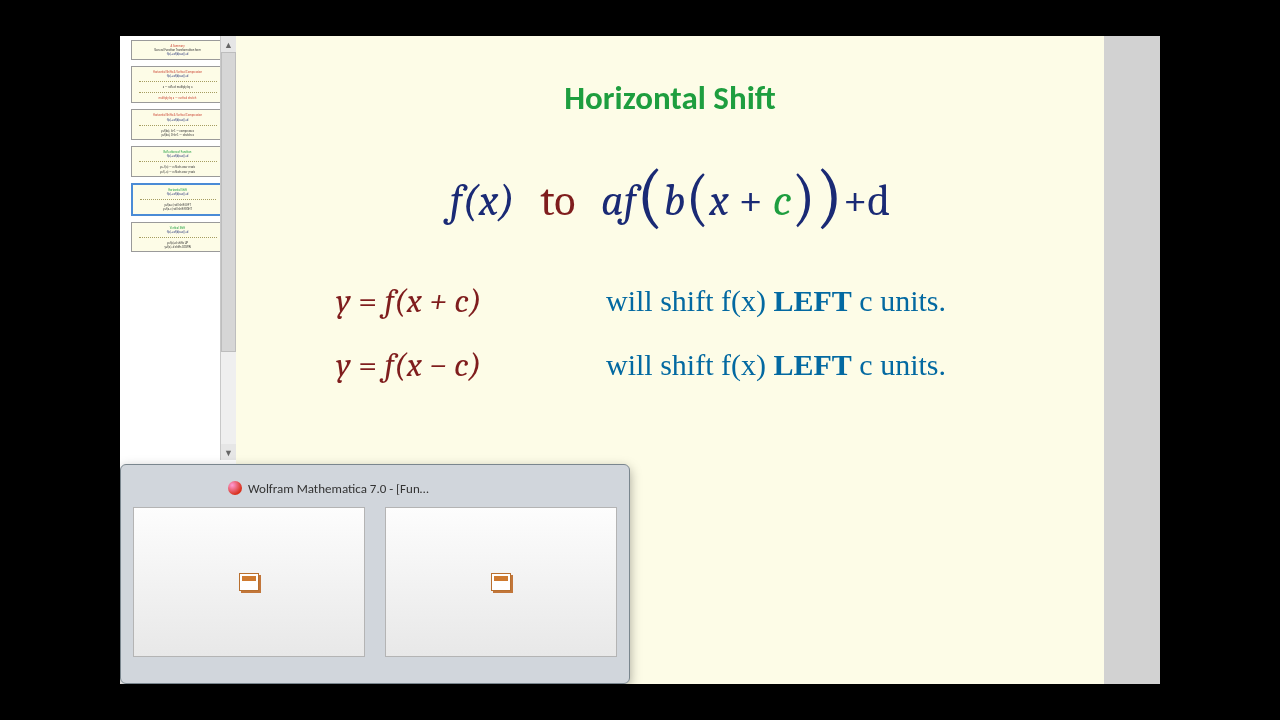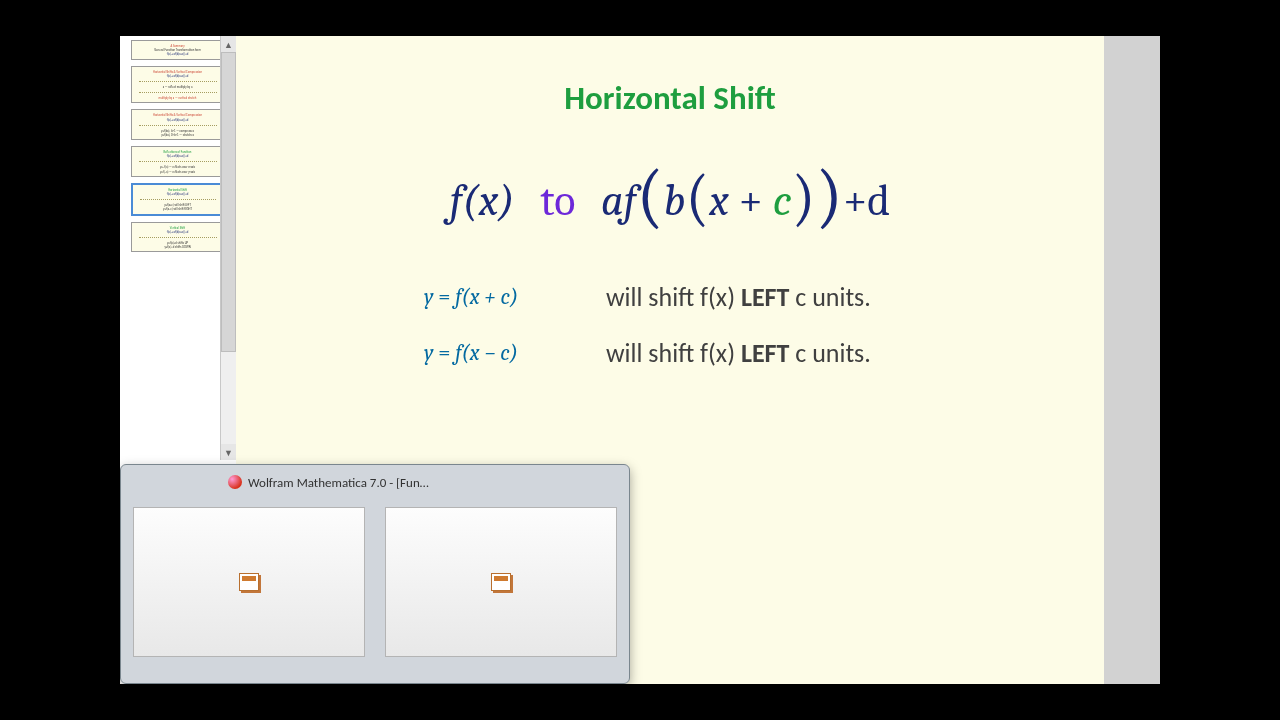--- a/index.html
+++ b/index.html
@@ -86,60 +86,60 @@
     text-align: center;
     font-size: 44px;
     margin-top: 32px;
     color: #1a2a75;
     font-style: italic;
     font-family: "Cambria Math", Cambria, Georgia, serif;
     white-space: nowrap;
   }
   .eq-main .to {
     font-style: normal;
-    color: #6d28d9;
+    color: #7f1d1d;
     margin: 4px 16px;
   }
   .eq-main .c-green { color: #1e9e3f; font-style: italic; }
   .lp1, .rp1 { font-size: 72px; position: relative; top: 4px; font-style: normal; font-weight: 300;}
   .lp2, .rp2 { font-size: 62px; position: relative; top: 3px; font-style: normal; font-weight: 300;}
   .row {
     display: flex;
     align-items: center;
     margin-top: 48px;
     padding-left: 60px;
   }
   .row .lhs {
     width: 270px;
-    color: #0369a1;
+    color: #7f1d1d;
     font-style: italic;
-    font-size: 22px;
+    font-size: 34px;
     font-family: "Cambria Math", Cambria, Georgia, serif;
-    text-align: center;
   }
   .row .lhs .n { font-style: normal; }
   .row .rhs {
-    color: #404040;
-    font-size: 26px;
+    color: #0369a1;
+    font-size: 30px;
+    font-family: Liberation Serif, serif;
   }
   .row .rhs .b { font-weight: 700; }
   
   .taskbar-preview {
     position: absolute;
     left: 120px; bottom: 36px;
     width: 510px; height: 220px;
     background: rgba(207,213,219,0.97);
     border: 1px solid #7a868e;
     border-radius: 6px;
     box-shadow: 0 4px 12px rgba(0,0,0,0.35);
     padding: 10px 12px 12px 12px;
     z-index: 50;
   }
   .tp-title {
-    display: flex; 
+    display: flex; align-items: center;
     height: 26px;
     font-size: 13px;
     color: #333;
     gap: 6px;
     padding-left: 95px;
   }
   .mma-icon {
     width: 14px; height: 14px; border-radius: 50%;
     background: radial-gradient(circle at 30% 30%, #ff9bd6, #d9321e 70%);
     display: inline-block;

